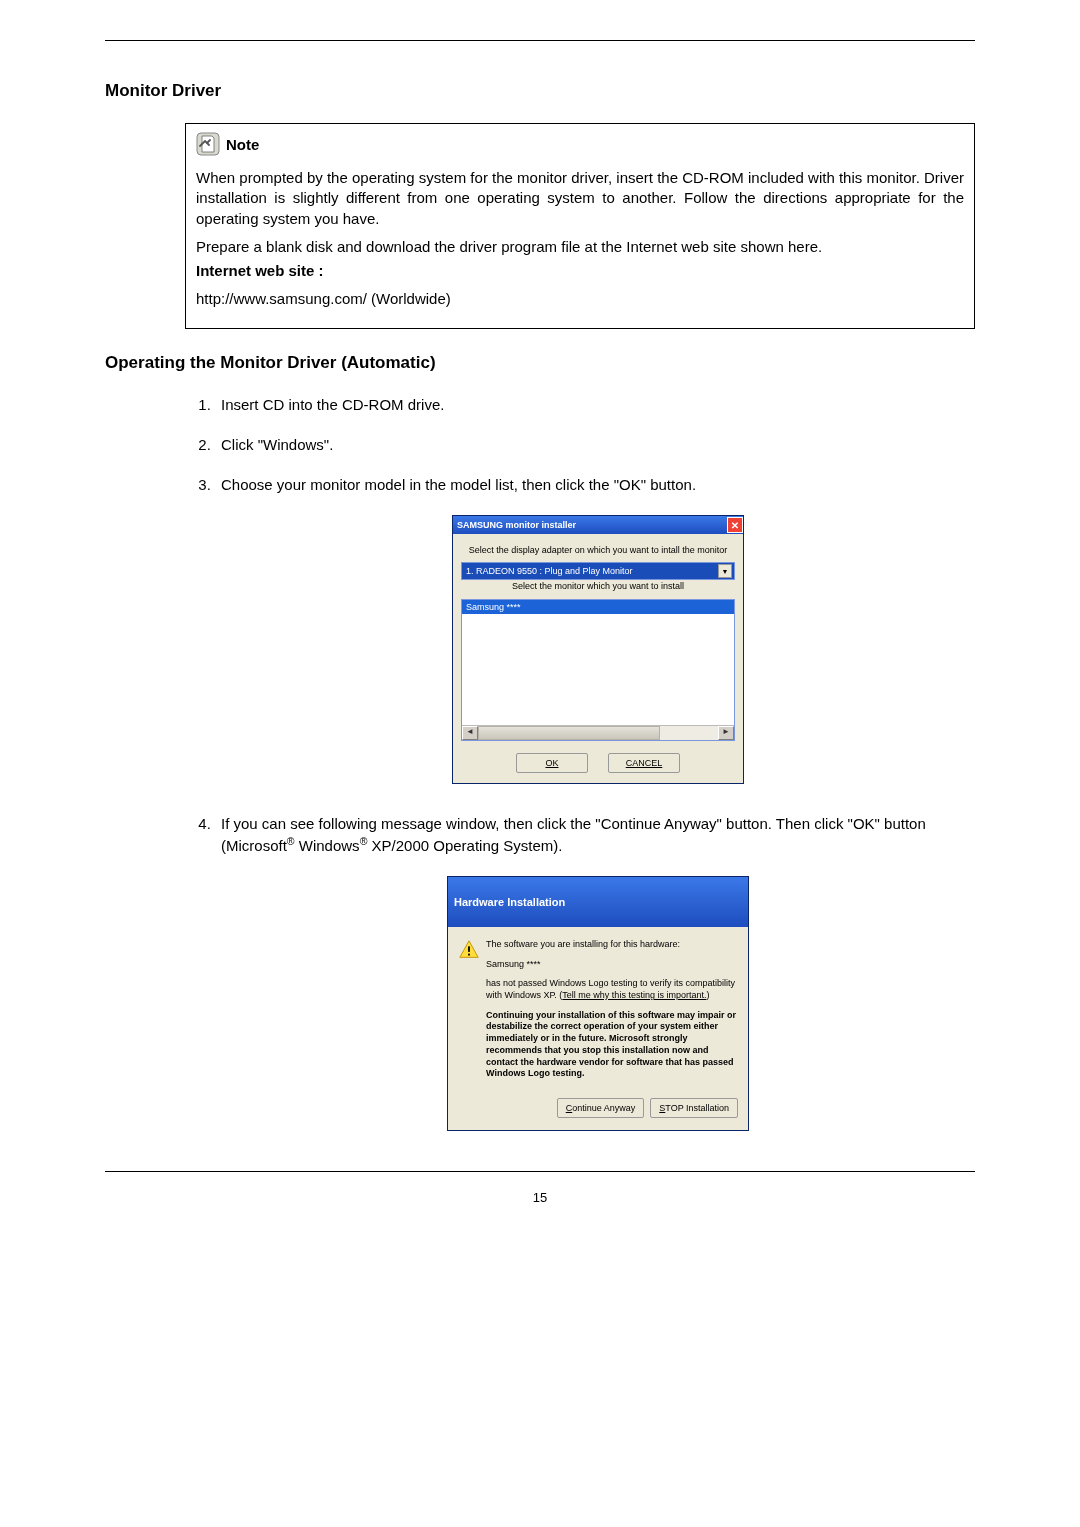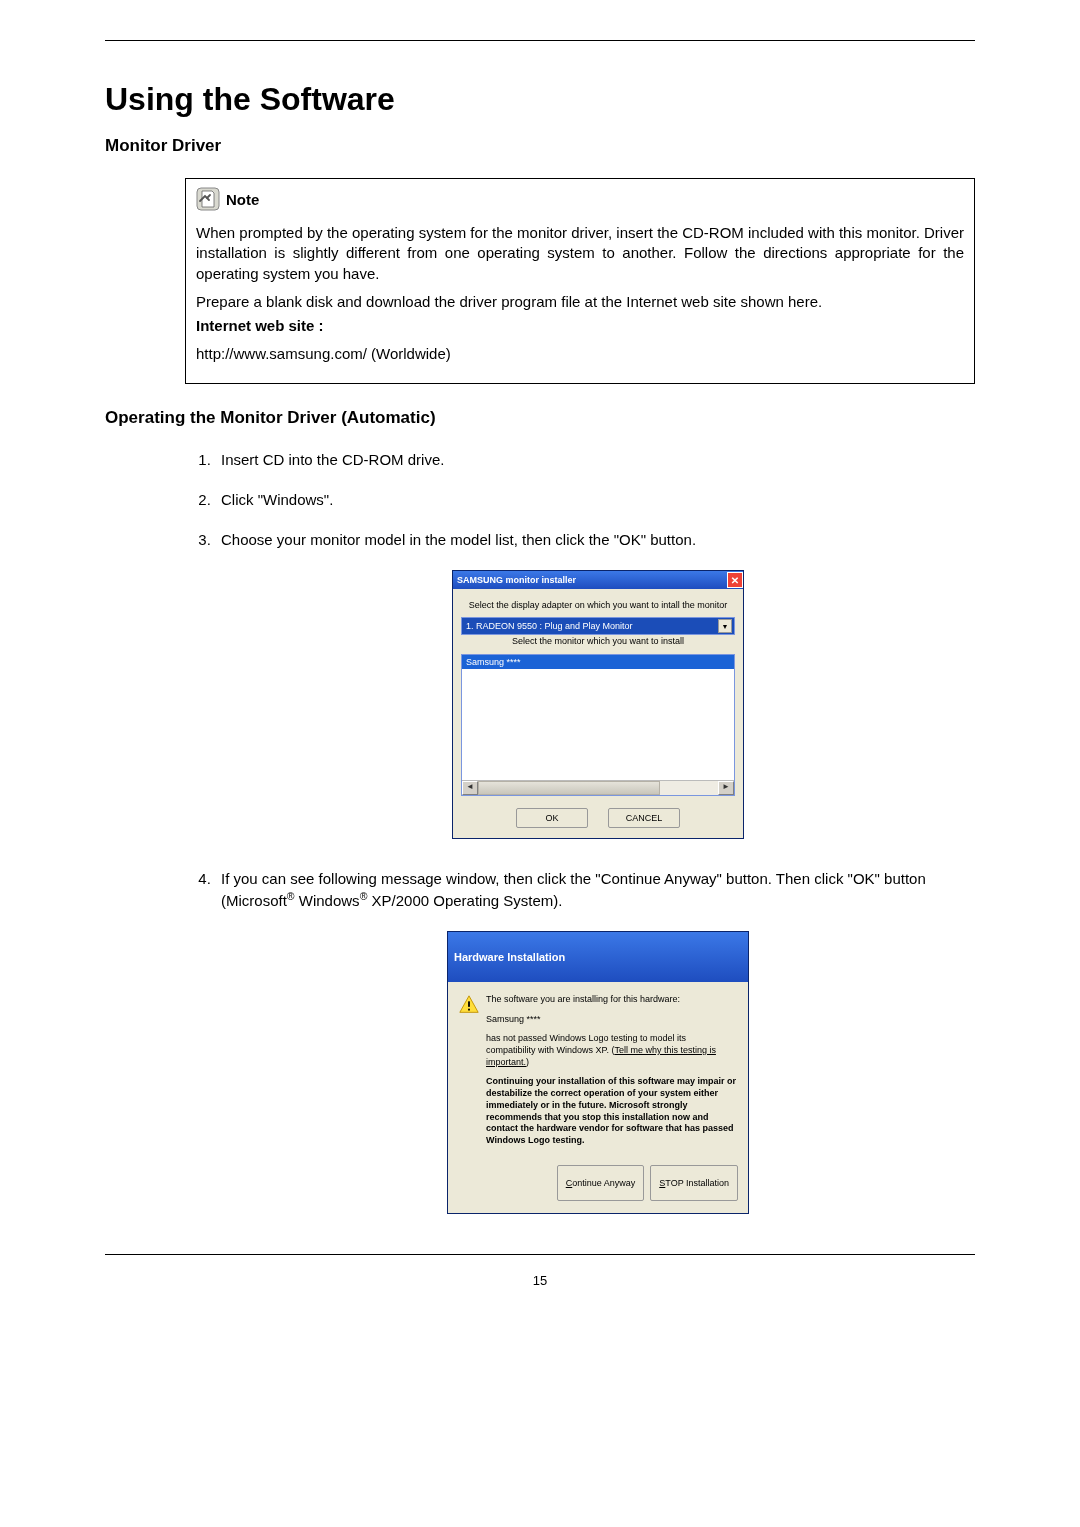--- a/index.html
+++ b/index.html
@@ -185,20 +185,21 @@
     bottom: 0;
     width: 75%;
     background: linear-gradient(#e5e3da, #c9c6bb);
     border: 1px solid #b5b1a6;
   }
   .dlg1-btns {
     display: flex;
     justify-content: center;
     gap: 20px;
     margin-top: 12px;
+    text-decoration: underline;
   }
   .dlg1-btns button {
     width: 72px;
     height: 20px;
     font-size: 9px;
     background: #ece9d8;
     border: 1px solid #999;
     border-radius: 2px;
   }
   
@@ -244,41 +245,40 @@
   .dlg2-link {
     text-decoration: underline;
   }
   .dlg2-btns {
     display: flex;
     justify-content: flex-end;
     gap: 6px;
     padding: 6px 10px 12px 10px;
   }
   .dlg2-btns button {
-    height: 36px;
+    height: 20px;
     font-size: 9px;
     background: #ece9d8;
     border: 1px solid #999;
     border-radius: 2px;
     padding: 0 8px;
   }
   .pagenum {
     text-align: center;
     font-size: 13px;
     margin-top: 18px;
   }
   sup { font-size: 0.7em; }
 </style>
 </head>
 <body>
 
 <div class="page">
   <div class="top-rule"></div>
 
-  <h1 class="page-title">Using the Software</h1>
 
   <h2 class="section-title">Monitor Driver</h2>
 
   <div class="note-box">
     <div class="note-header">
       <span class="note-icon">
         <svg viewBox="0 0 24 24">
           <rect x="1" y="1" width="22" height="22" rx="4" fill="#d9d9d0" stroke="#888"></rect>
           <path d="M6 4 h10 l2 2 v14 h-12 z" fill="#fff" stroke="#666" stroke-width="0.8"></path>
           <path d="M4 14 l5 -5 l4 4" fill="none" stroke="#555" stroke-width="1.8" stroke-linecap="round"></path>
@@ -344,21 +344,21 @@
               <svg viewBox="0 0 24 24">
                 <path d="M12 2 L22 20 H2 Z" fill="#ffde3b" stroke="#c09000" stroke-width="1"></path>
                 <rect x="11" y="8" width="2" height="6" fill="#000"></rect>
                 <rect x="11" y="16" width="2" height="2" fill="#000"></rect>
               </svg>
             </div>
             <div class="dlg2-text">
               <p>The software you are installing for this hardware:</p>
               <p>Samsung ****</p>
               <p>
-                <span>has not passed Windows Logo testing to model its compatibility with Windows XP. (</span><span class="dlg2-link">Tell me why this testing is important.</span><span>)</span>
+                <span>has not passed Windows Logo testing to verify its compatibility with Windows XP. (</span><span class="dlg2-link">Tell me why this testing is important.</span><span>)</span>
               </p>
               <p class="bold">Continuing your installation of this software may impair or destabilize the correct operation of your system either immediately or in the future. Microsoft strongly recommends that you stop this installation now and contact the hardware vendor for software that has passed Windows Logo testing.</p>
             </div>
           </div>
           <div class="dlg2-btns">
             <button><u>C</u>ontinue Anyway</button>
             <button><u>S</u>TOP Installation</button>
           </div>
         </div>
       </div>

